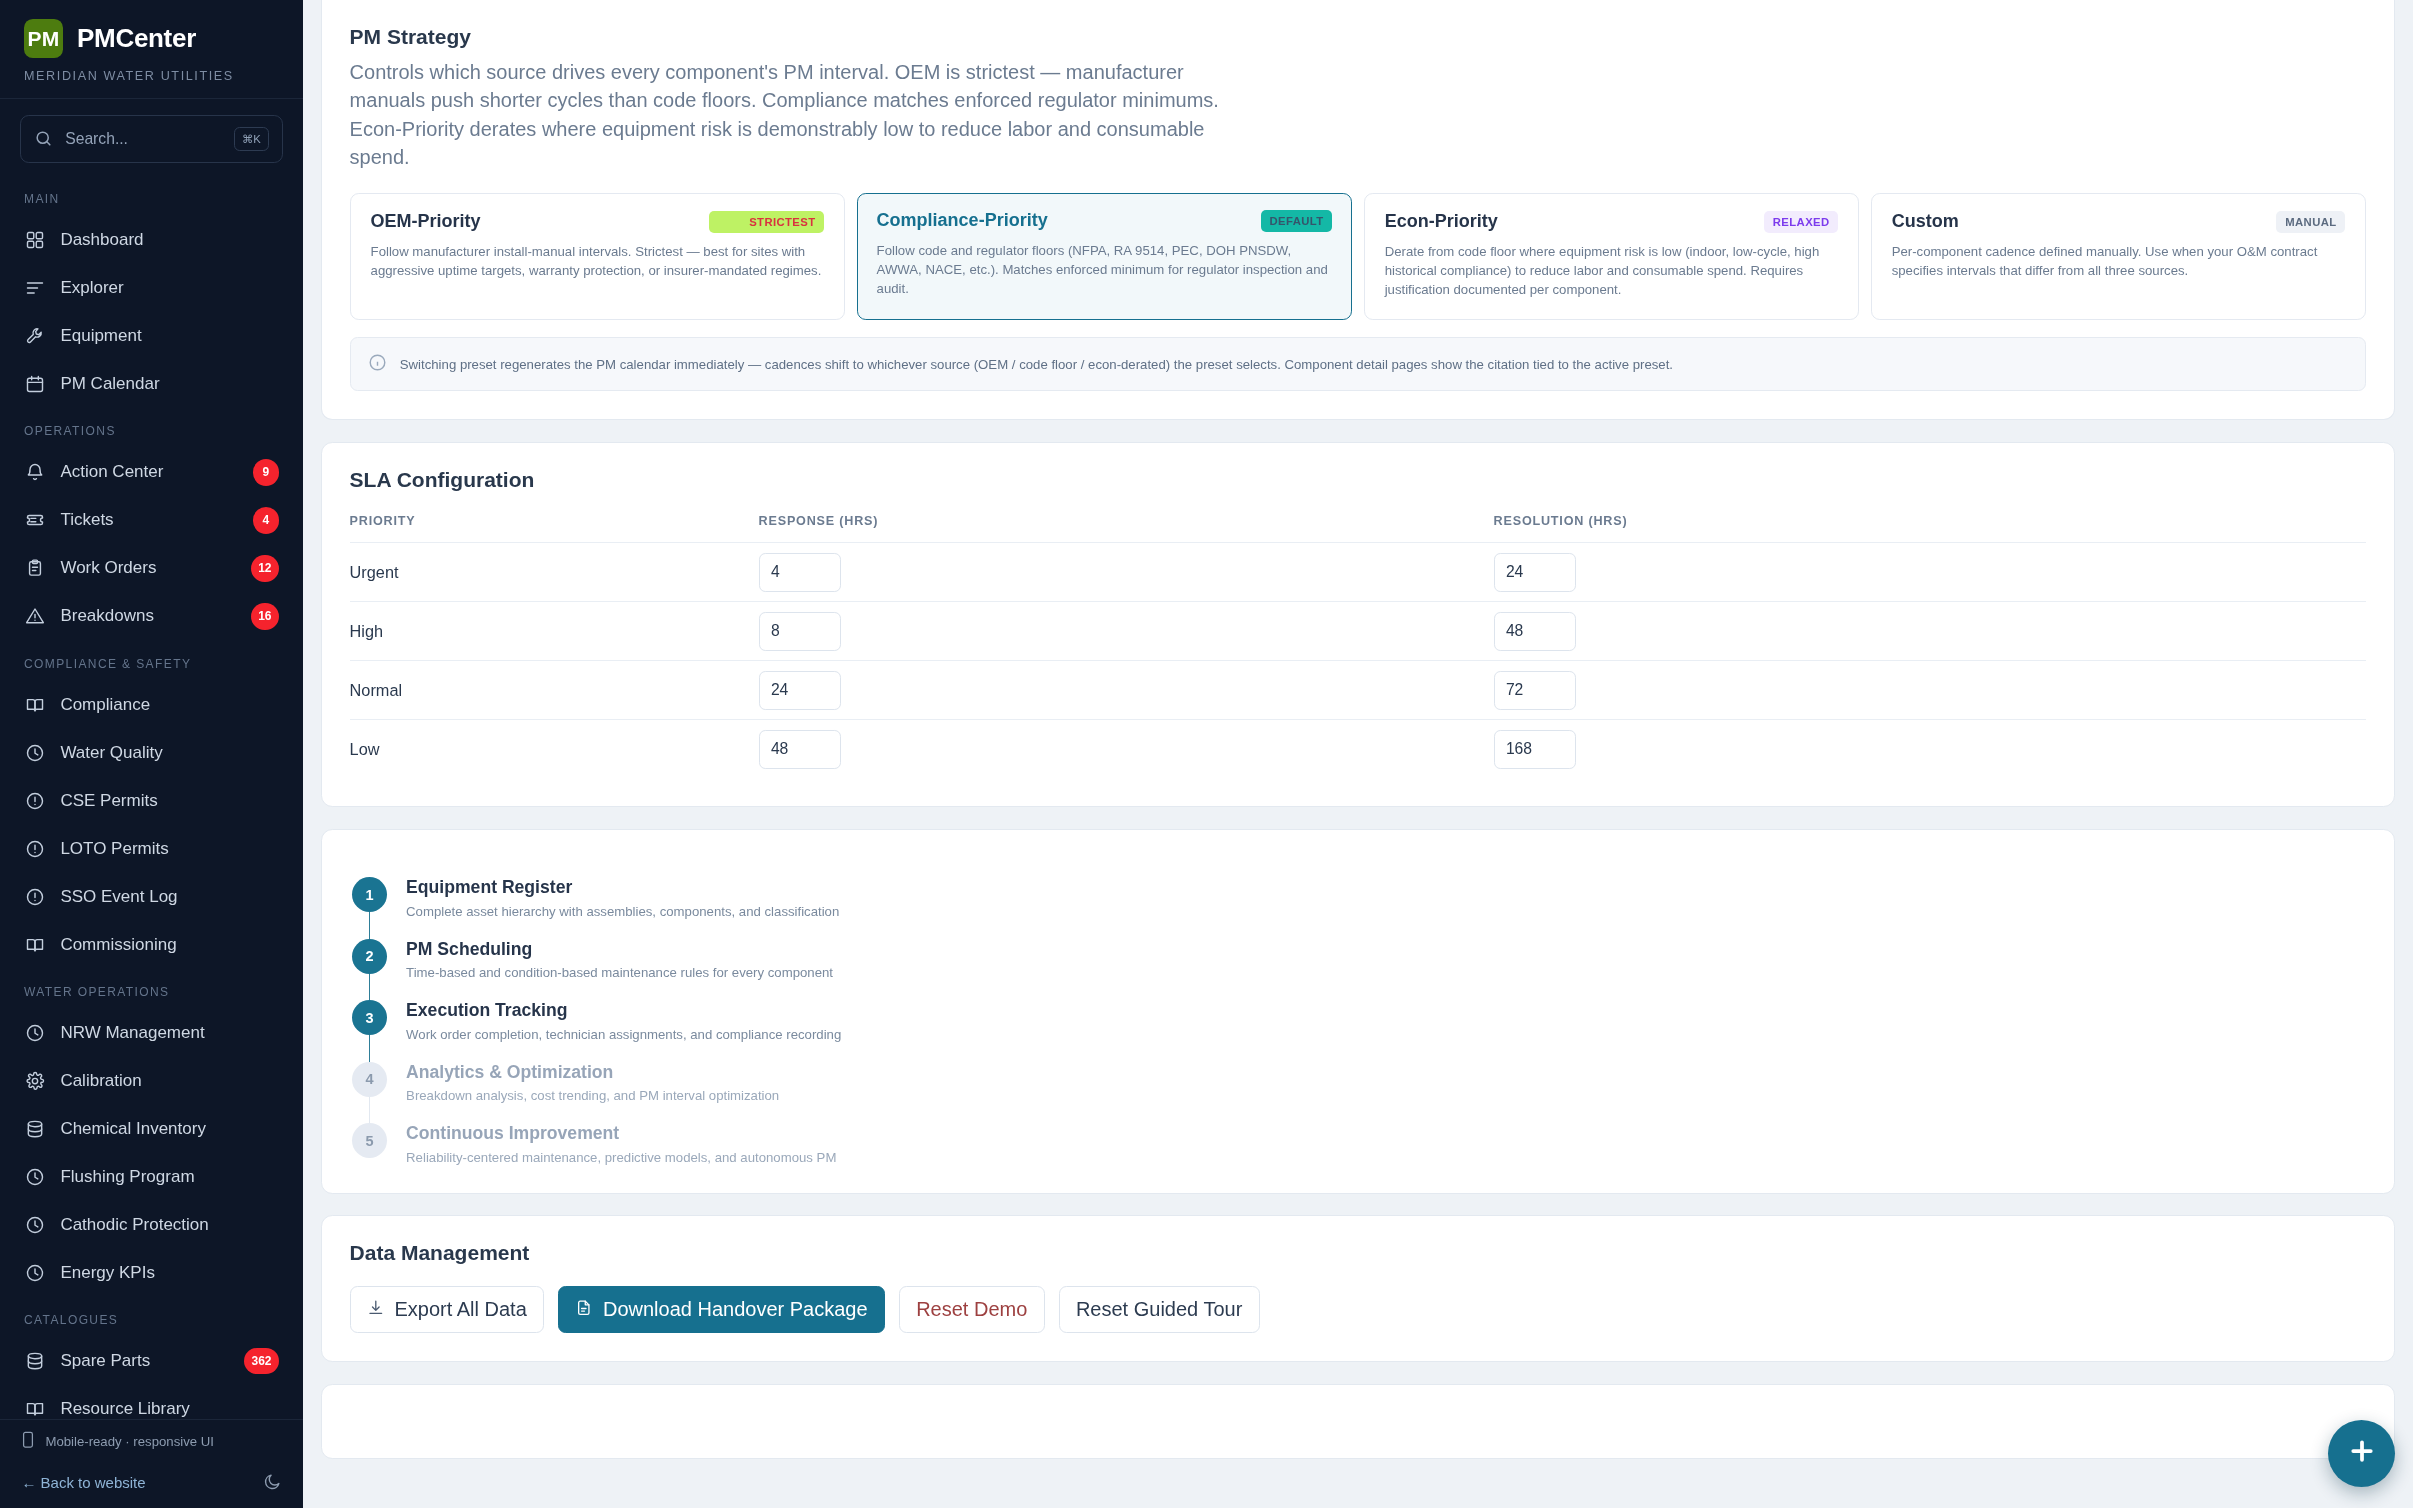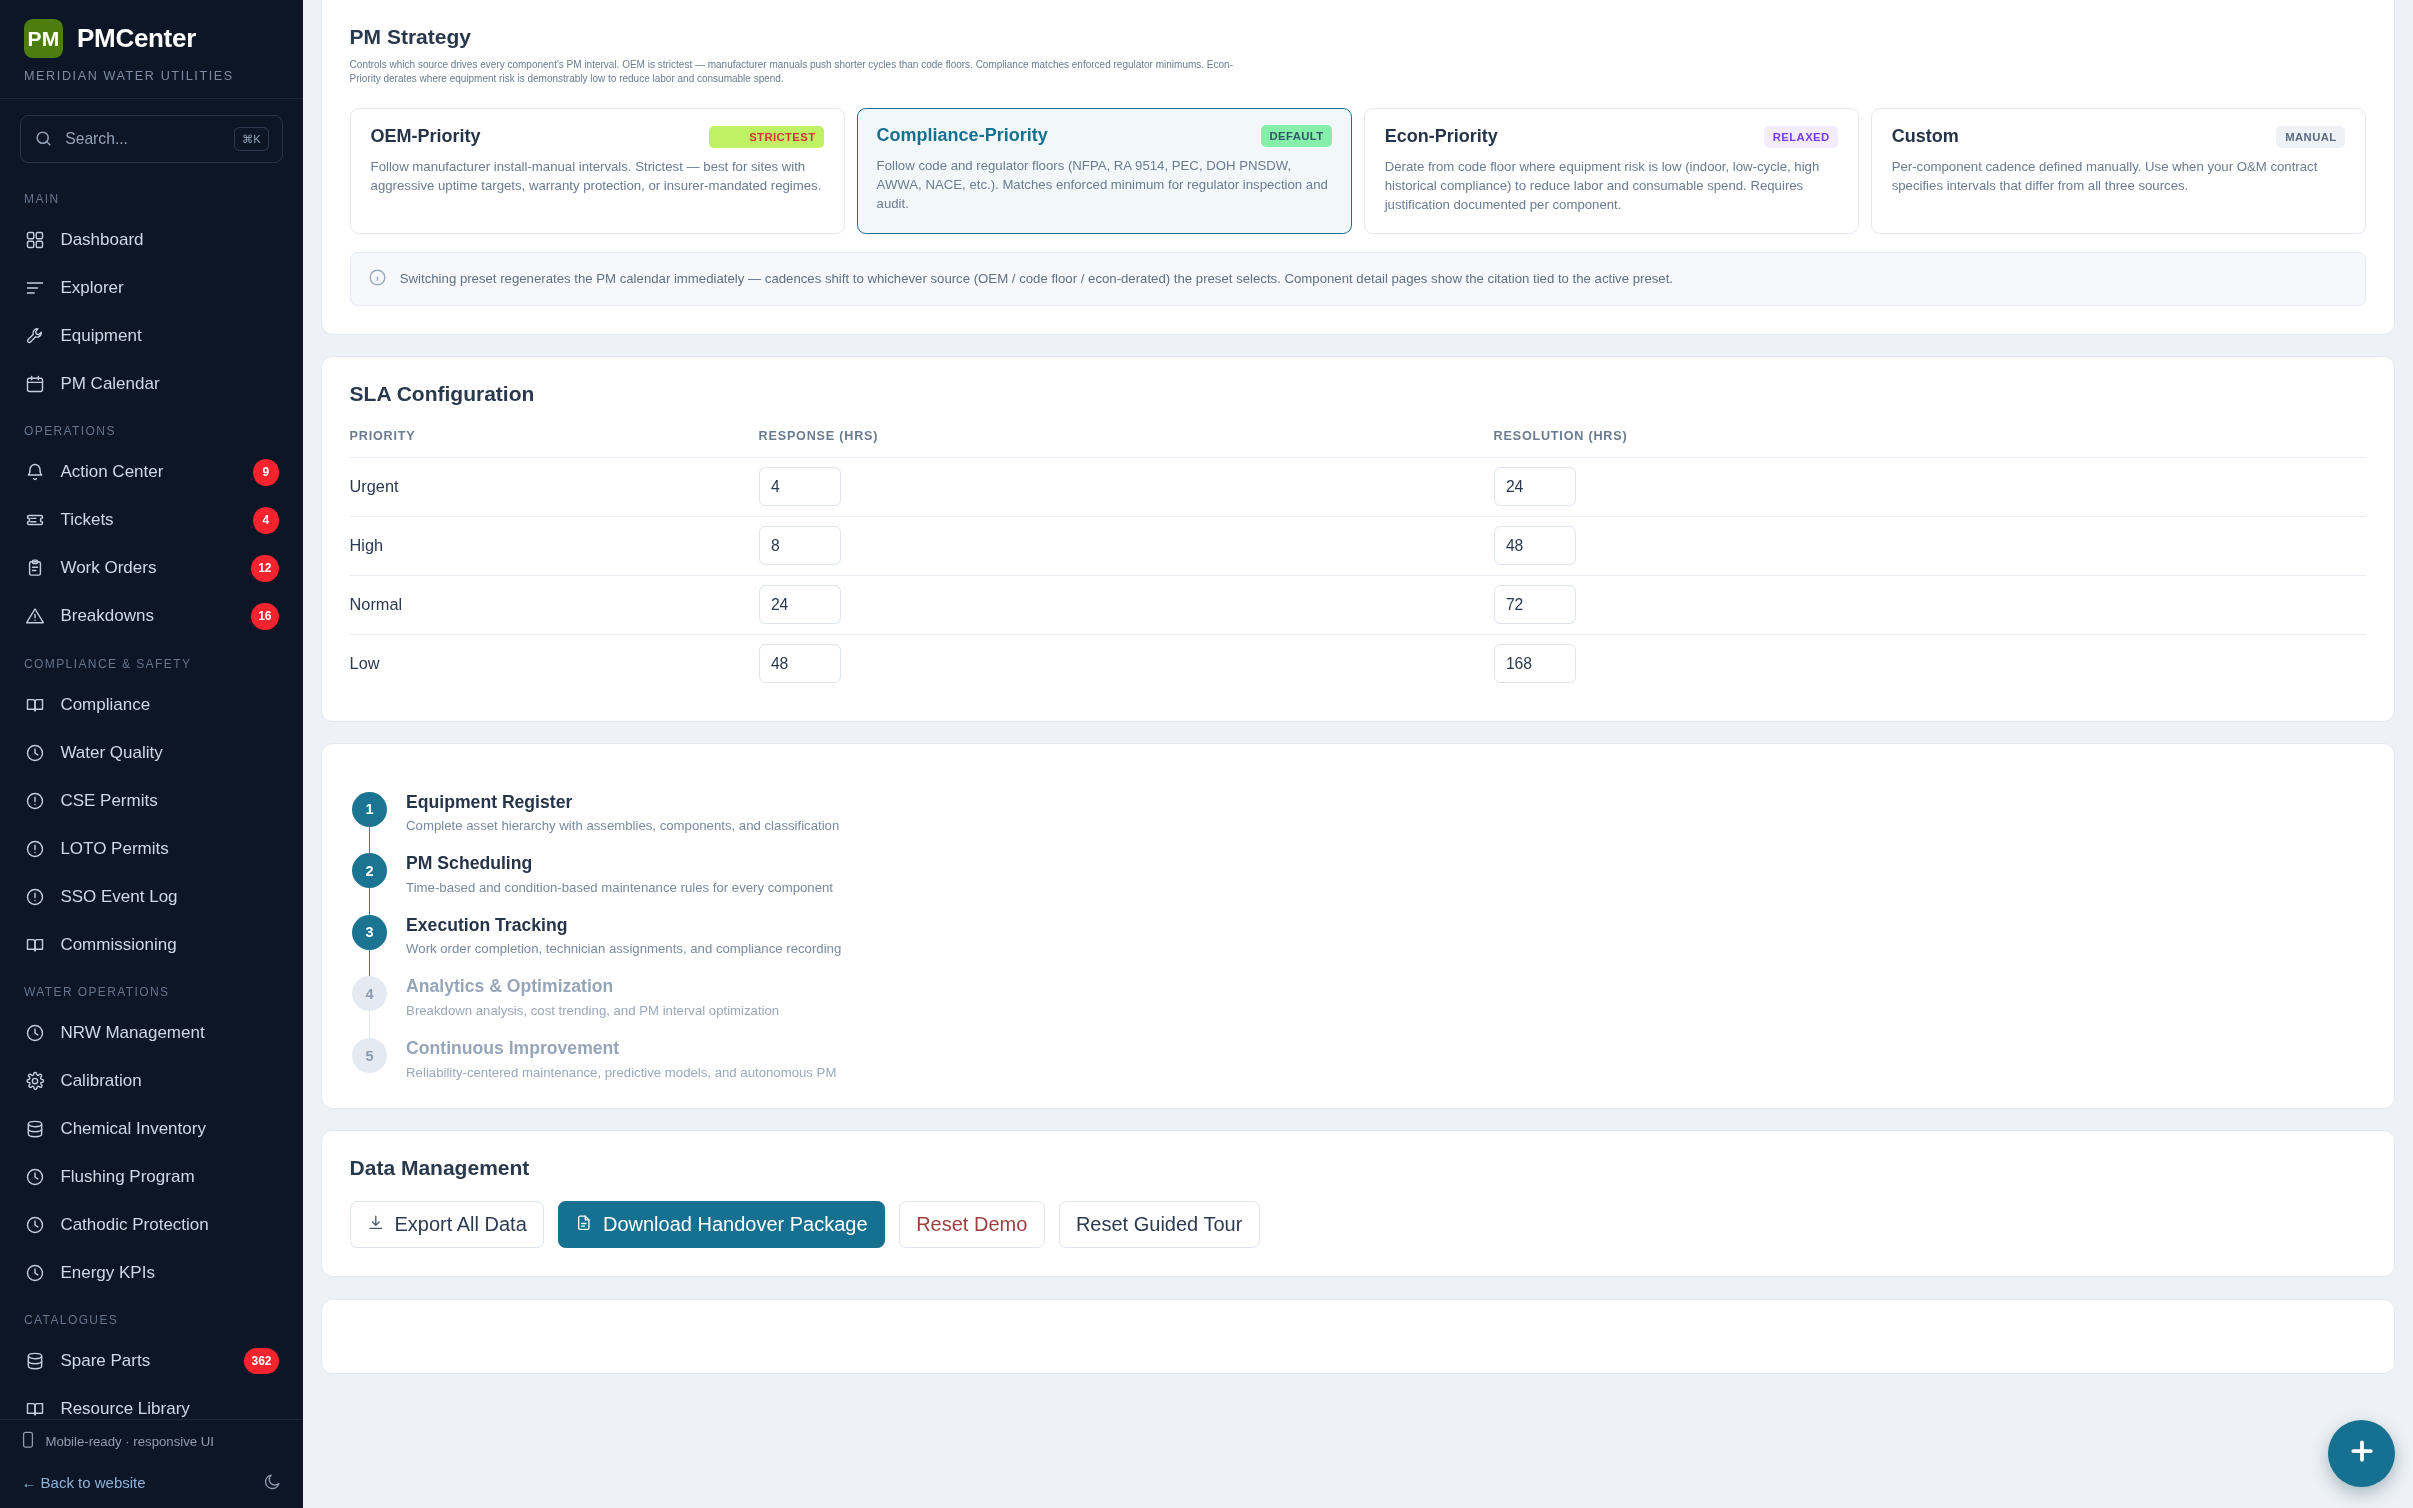--- a/index.html
+++ b/index.html
@@ -92,21 +92,21 @@
   .card {
     background: #ffffff; border-radius: 11.3px;
     border: 0.6px solid #e3e9f0;
     margin-bottom: 21.4px;
   }
   .card.first { border-top-left-radius: 0; border-top-right-radius: 0; border-top: none; }
 
   .card-pad { padding: 25px 28px 28px 28px; }
   .sec-title { color: #29384c; font-size: 21px; font-weight: 700; }
   .sec-desc {
-    color: #6b7b90; font-size: 10px; line-height: 1.42;
+    color: #6b7b90; font-size: 20px; line-height: 1.42;
     margin-top: 8.8px; max-width: 905px;
   }
 
   .strategy-grid {
     display: grid; grid-template-columns: 1fr 1fr 1fr 1fr; gap: 11.3px;
     margin-top: 21.4px;
   }
   .strat-card {
     border: 0.6px solid #e4e9f1; border-radius: 8.8px;
     padding: 17.6px 20px 19px 20px; background: #fff;
@@ -118,21 +118,21 @@
   }
   .strat-head { display: flex; align-items: flex-start; justify-content: space-between; gap: 15px; }
   .strat-name { font-size: 18px; font-weight: 700; color: #26344a; }
   .strat-card.selected .strat-name { color: #16708f; }
   .strat-desc { color: #6b7b90; font-size: 13.2px; line-height: 1.45; margin-top: 8.8px; }
   .tag {
     font-size: 11.3px; font-weight: 700; letter-spacing: 0.4px;
     padding: 5px 8.8px; border-radius: 5px; white-space: nowrap;
   }
   .tag.strictest { background: #bef264; color: #d9323f; padding-left: 40px; }
-  .tag.default   { background: #86efac; color: #35556b; }
+  .tag.default   { background: #14b8a6; color: #35556b; }
   .tag.relaxed   { background: #f2ecfd; color: #7c3bed; }
   .tag.manual    { background: #eef1f6; color: #5c6b80; }
 
   .info-bar {
     margin-top: 17.6px; background: #f6f8fb; border: 0.6px solid #e5eaf1;
     border-radius: 7.5px; padding: 15px 17.6px;
     display: flex; align-items: center; gap: 12.6px;
     color: #5f7086; font-size: 13.2px;
   }
   .info-bar svg { width: 19px; height: 19px; stroke: #9aa9bc; fill: none; stroke-width: 1.8; flex: 0 0 19px; }

